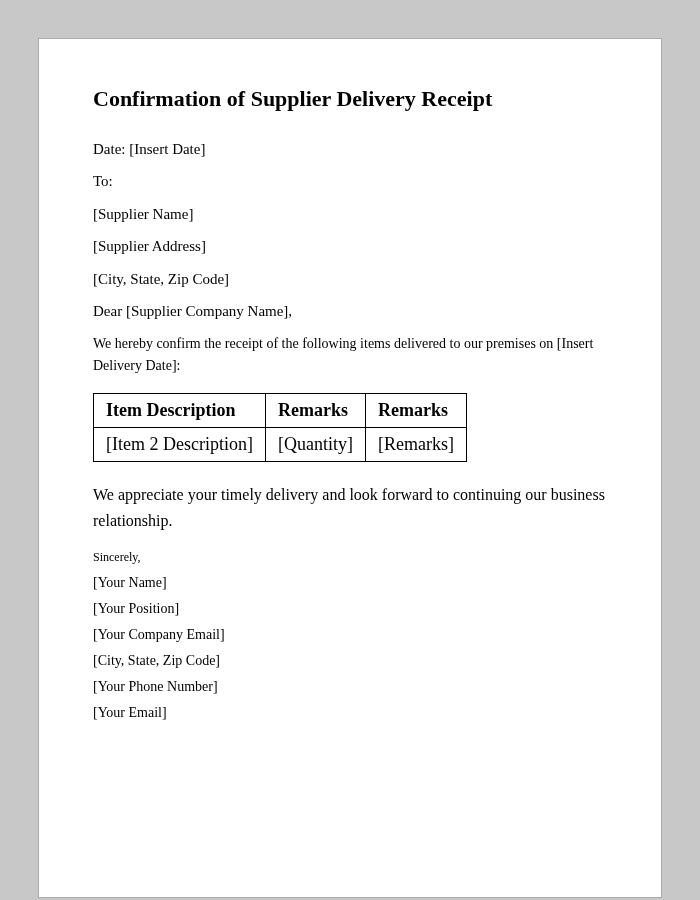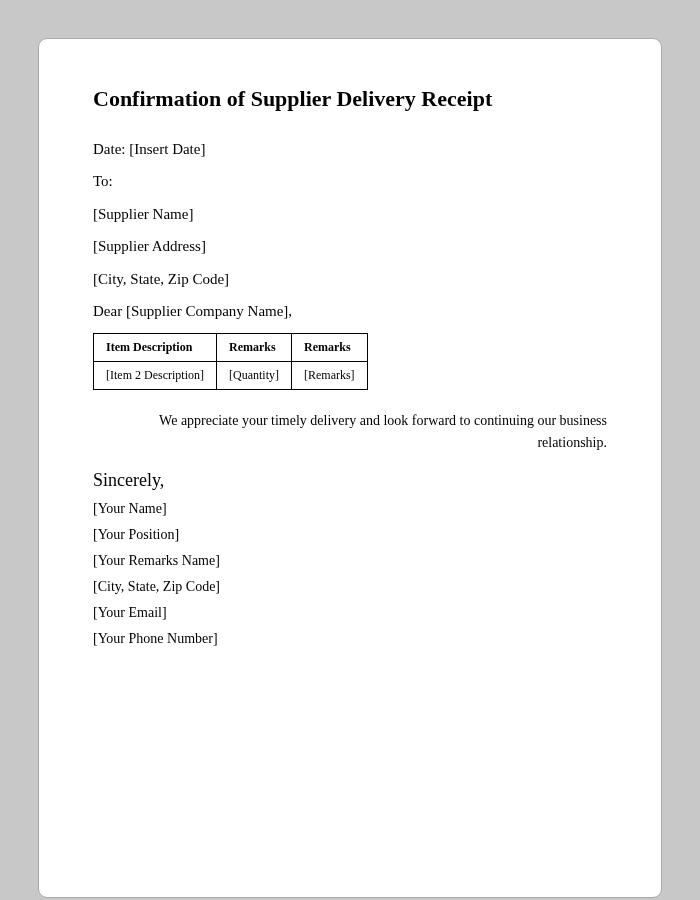--- a/index.html
+++ b/index.html
@@ -1,19 +1,18 @@
 <!DOCTYPE html>
 <html><head>
   <meta charset="utf-8">
   <style>
     * {
       margin: 6px;
       padding: 0;
       box-sizing: border-box;
-      border-radius: 9px;
     }
 
     body {
       background: #c8c8c8;
       display: flex;
       justify-content: center;
       align-items: flex-start;
       min-height: 900px;
       padding: 20px;
       font-family: Georgia, 'Times New Roman', serif;
@@ -50,38 +49,37 @@
     .delivery-table {
       border-collapse: collapse;
       margin-bottom: 20px;
       margin-top: 4px;
     }
 
     .delivery-table th,
     .delivery-table td {
       border: 1px solid #000000;
       padding: 6px 12px;
-      font-size: 12px;
+      font-size: 18px;
       text-align: left;
     }
 
     .delivery-table th {
       font-weight: bold;
       background: #ffffff;
     }
 
     .closing-paragraph {
-      font-size: 14px;
+      font-size: 16px;
       margin-bottom: 16px;
       line-height: 1.6;
-      text-align: right;
     }
 
     .sign-label {
-      font-size: 18px;
+      font-size: 12px;
       margin-bottom: 10px;
     }
 
     .sign-field {
       font-size: 14px;
       margin-bottom: 10px;
     }
   </style>
 </head>
 <body>
@@ -95,20 +93,21 @@
   <div class="doc-field">To:</div>
 
   <div class="doc-field">[Supplier Name]</div>
 
   <div class="doc-field">[Supplier Address]</div>
 
   <div class="doc-field">[City, State, Zip Code]</div>
 
   <div class="doc-field">Dear [Supplier Company Name],</div>
 
+  <div class="doc-paragraph">We hereby confirm the receipt of the following items delivered to our premises on [Insert Delivery Date]:</div>
 
   <table class="delivery-table">
     <thead>
       <tr>
         <th>Item Description</th>
         <th>Remarks</th>
         <th>Remarks</th>
       </tr>
     </thead>
     <tbody>
@@ -121,22 +120,22 @@
   </table>
 
   <div class="closing-paragraph">We appreciate your timely delivery and look forward to continuing our business relationship.</div>
 
   <div class="sign-label">Sincerely,</div>
 
   <div class="sign-field">[Your Name]</div>
 
   <div class="sign-field">[Your Position]</div>
 
-  <div class="sign-field">[Your Remarks Name]</div>
+  <div class="sign-field">[Your Company Email]</div>
 
 
   <div class="sign-field">[City, State, Zip Code]</div>
 
+  <div class="sign-field">[Your Phone Number]</div>
+
   <div class="sign-field">[Your Email]</div>
-
-  <div class="sign-field">[Your Phone Number]</div>
 
 </div>
 
 </body></html>

